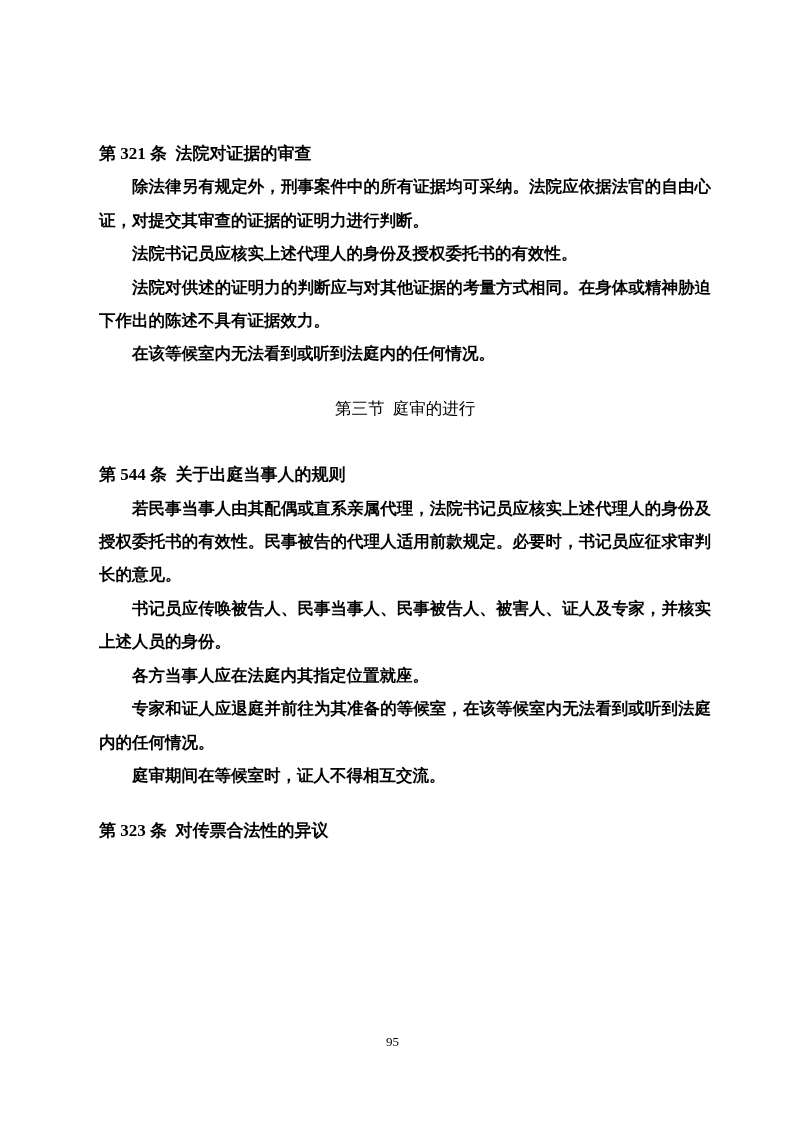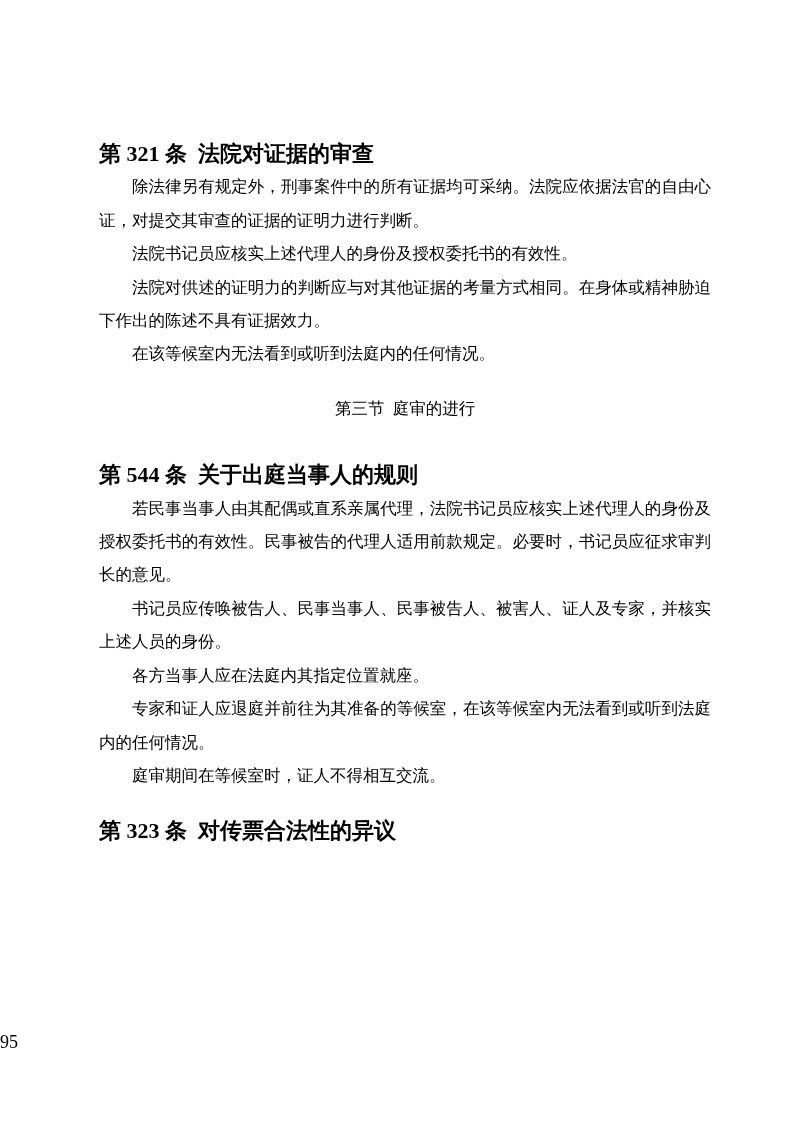--- a/index.html
+++ b/index.html
@@ -13,48 +13,49 @@
   }
   .page {
     position: absolute;
     left: 0; top: 0; right: 0; bottom: 0;
     padding: 137px 82px 0 99px;
     box-sizing: border-box;
   }
   .article { margin: 0; }
   .article-heading {
     margin: 0;
-    font-size: 22px;
+    font-size: 17px;
     line-height: 33.4px;
     font-weight: bold;
     white-space: pre-wrap;
     text-align: left;
   }
   .article-paragraph {
     margin: 0;
     font-size: 16.5px;
     line-height: 33.4px;
     text-indent: 2em;
     text-align: justify;
+    font-weight: bold;
   }
   .section-title {
     margin: 21px 0 33px 0;
     font-size: 16.5px;
     line-height: 33.4px;
     font-weight: normal;
     text-align: center;
     white-space: pre-wrap;
   }
   .gap-top { margin-top: 22px; }
   .page-number {
     position: absolute;
     left: 0; right: 8px;
     top: 1032px;
-    text-align: left;
-    font-size: 18px;
+    text-align: center;
+    font-size: 13px;
     line-height: 20px;
   }
 </style>
 </head>
 <body>
 
 <div class="page">
 
   <div class="article">
     <h2 class="article-heading">第 321 条  法院对证据的审查</h2>

